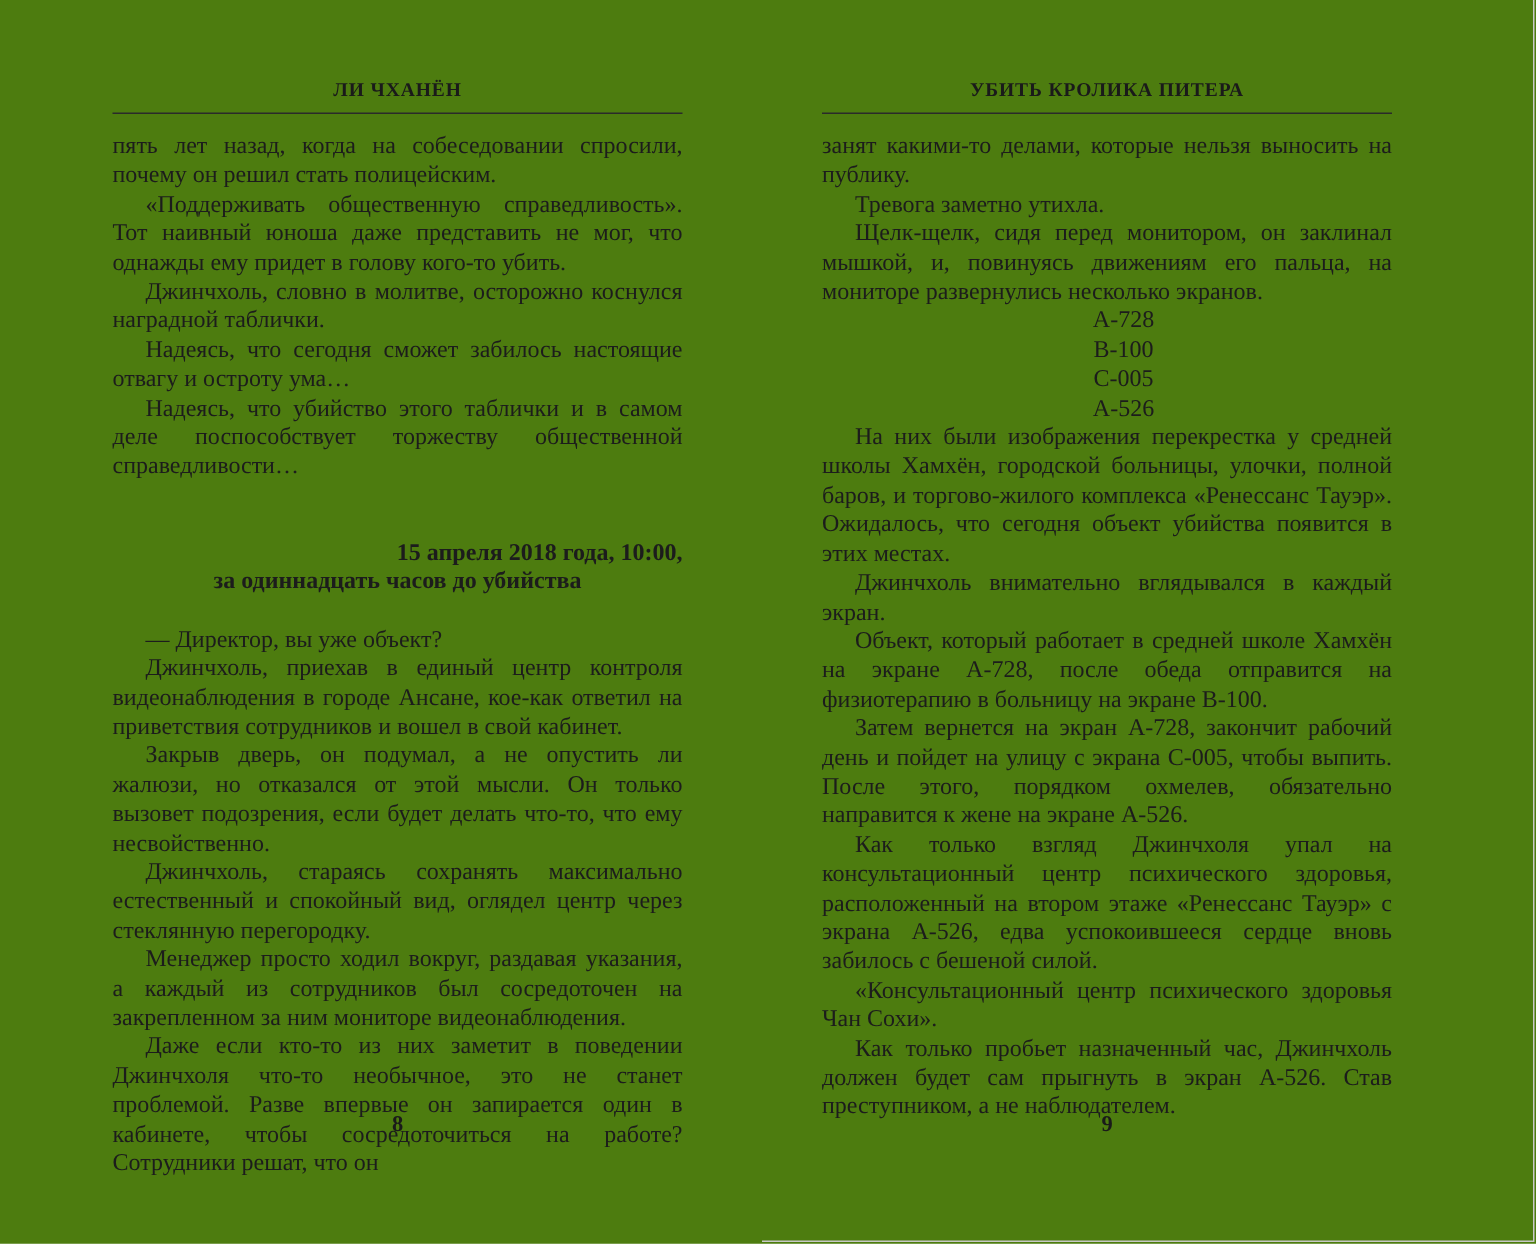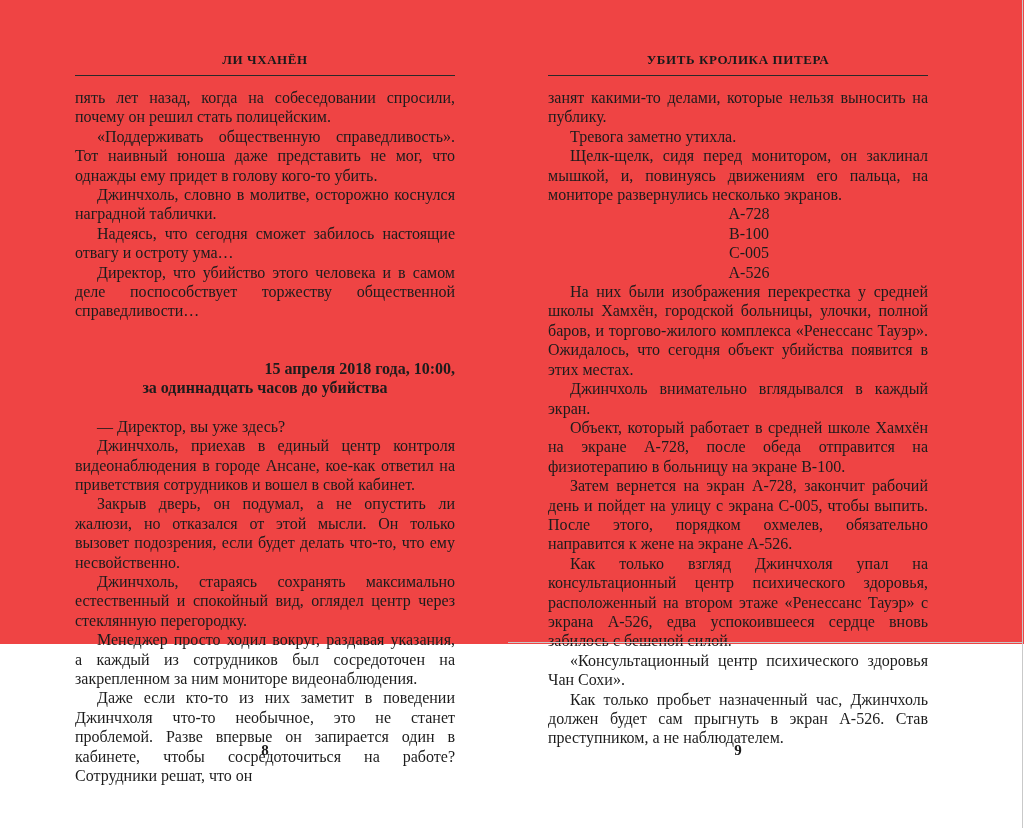--- a/index.html
+++ b/index.html
@@ -8,22 +8,22 @@
     width: 1024px;
     height: 829px;
     background: #ffffff;
     font-family: "Liberation Serif", "DejaVu Serif", serif;
     color: #1c1c1c;
     overflow: hidden;
   }
   .book {
     position: relative;
     width: 1024px;
-    height: 644px;
-    background: #ef4444;
+    height: 829px;
+    background: #4d7c0f;
   }
   
   .edge-right {
     position: absolute;
     top: 0;
     right: 1px;
     width: 1px;
     height: 828px;
     background: #c9c9c9;
   }
@@ -101,24 +101,24 @@
 <div class="book">
 
   <div class="page page-left">
     <div class="running-title">ЛИ ЧХАНЁН</div>
     <div class="header-rule"></div>
     <div class="page-body">
         <p class="para continuation">пять лет назад, когда на собеседовании спросили, почему он решил стать полицейским.</p>
         <p class="para normal">«Поддерживать общественную справедливость». Тот наивный юноша даже представить не мог, что однажды ему придет в голову кого-то убить.</p>
         <p class="para normal">Джинчхоль, словно в молитве, осторожно коснулся наградной таблички.</p>
         <p class="para normal">Надеясь, что сегодня сможет забилось настоящие отвагу и остроту ума…</p>
-        <p class="para normal">Директор, что убийство этого человека и в самом деле поспособствует торжеству общественной справедливости…</p>
+        <p class="para normal">Надеясь, что убийство этого таблички и в самом деле поспособствует торжеству общественной справедливости…</p>
         <p class="para heading-first">15 апреля 2018 года, 10:00,</p>
         <p class="para heading-last">за одиннадцать часов до убийства</p>
-        <p class="para normal">— Директор, вы уже здесь?</p>
+        <p class="para normal">— Директор, вы уже объект?</p>
         <p class="para normal">Джинчхоль, приехав в единый центр контроля видеонаблюдения в городе Ансане, кое-как ответил на приветствия сотрудников и вошел в свой кабинет.</p>
         <p class="para normal">Закрыв дверь, он подумал, а не опустить ли жалюзи, но отказался от этой мысли. Он только вызовет подозрения, если будет делать что-то, что ему несвойственно.</p>
         <p class="para normal">Джинчхоль, стараясь сохранять максимально естественный и спокойный вид, оглядел центр через стеклянную перегородку.</p>
         <p class="para normal">Менеджер просто ходил вокруг, раздавая указания, а каждый из сотрудников был сосредоточен на закрепленном за ним мониторе видеонаблюдения.</p>
         <p class="para normal">Даже если кто-то из них заметит в поведении Джинчхоля что-то необычное, это не станет проблемой. Разве впервые он запирается один в кабинете, чтобы сосредоточиться на работе? Сотрудники решат, что он</p>
       </div>
     <div class="page-number">8</div>
   </div>
 
   <div class="page page-right">

